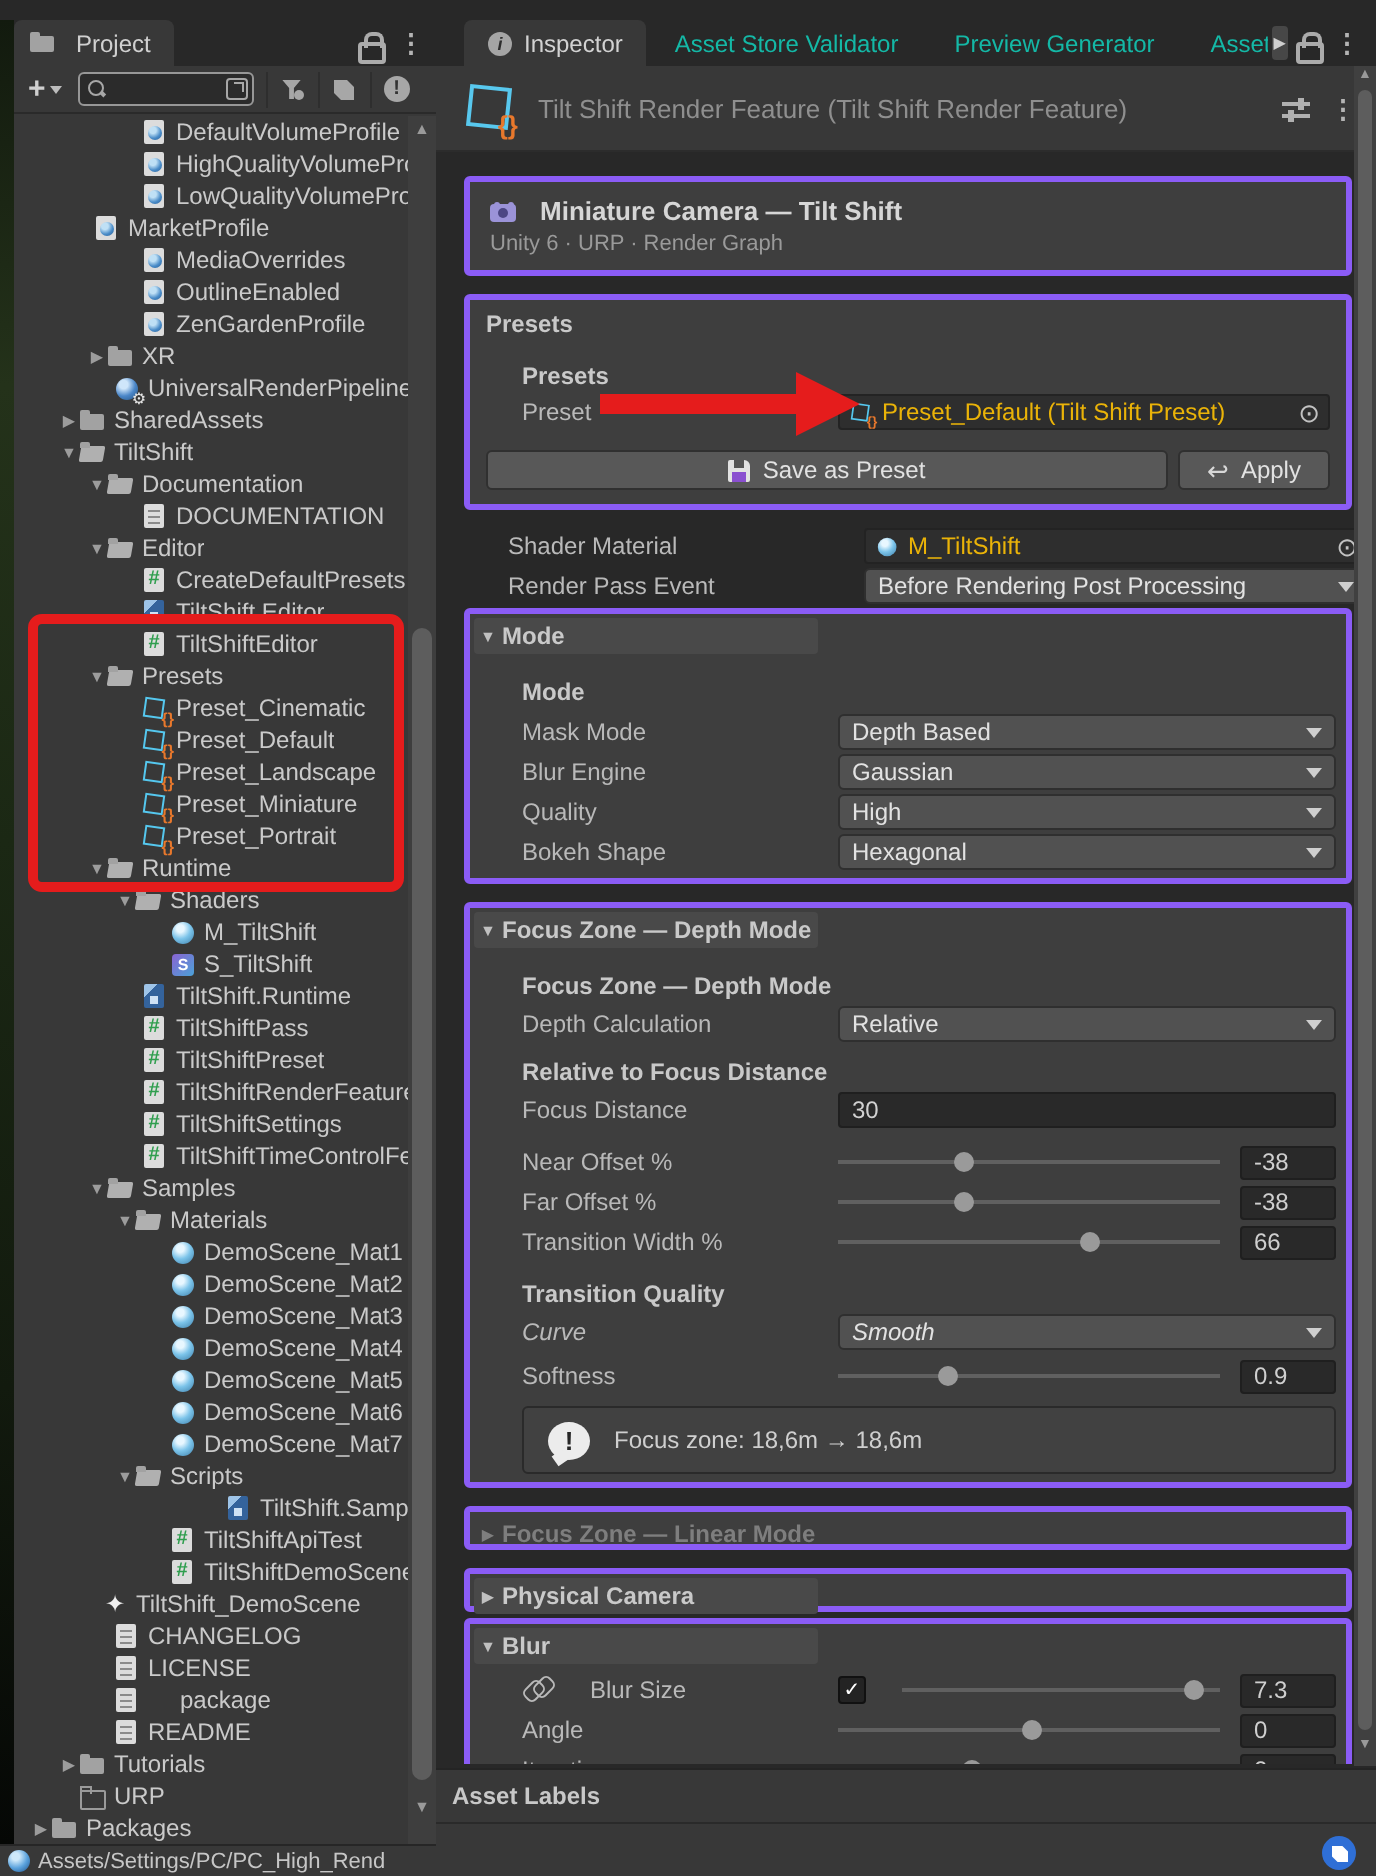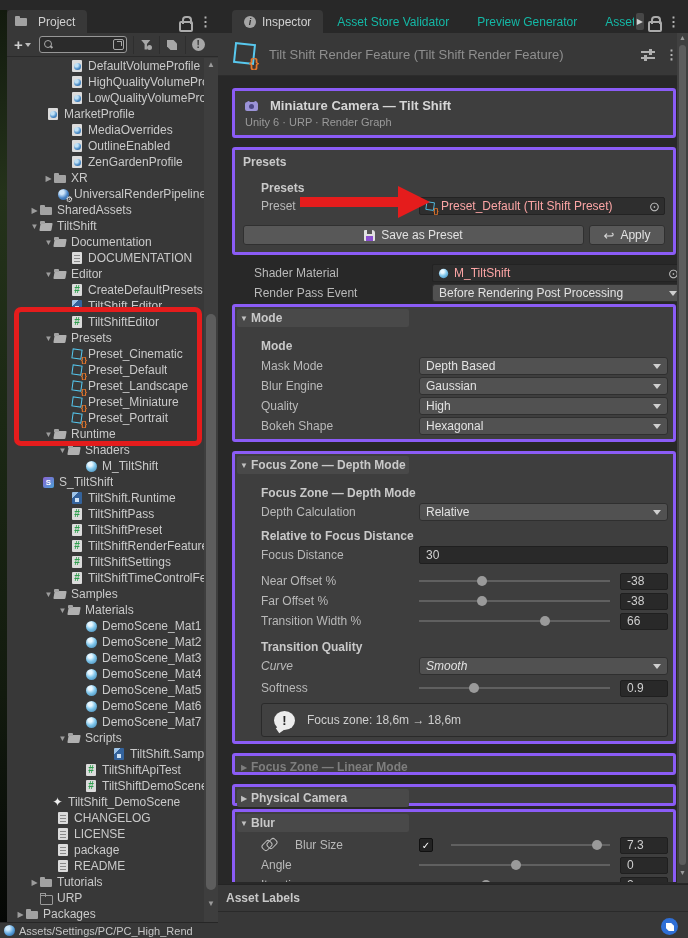--- a/index.html
+++ b/index.html
@@ -108,21 +108,21 @@
   .row { display:flex; align-items:center; height:18px; margin:2px 0; }
   .row .lbl { flex:none; color:#b9b9b9; }
   .box .row .lbl { width:158px; }
   .free-rows { margin-left:22px; width:430px; }
   .free-rows .row .lbl { width:178px; }
   .bold-lbl { font-weight:bold; color:#c9c9c9; height:14px; line-height:14px; }
 
   .dropdown { flex:1; height:18px; background:#515151; border:1px solid #2f2f2f; border-radius:3px; display:flex; align-items:center; padding:0 6px; color:#e2e2e2; }
   .dropdown .dd-caret { margin-left:auto; width:0; height:0; border-left:4px solid transparent; border-right:4px solid transparent; border-top:5px solid #cfcfcf; }
   .textfield { flex:1; height:18px; background:#292929; border:1px solid #1f1f1f; border-radius:2px; display:flex; align-items:center; padding:0 6px; color:#d2d2d2; }
-  .objfield { flex:1; height:18px; background:#2e2e2e; border:1px solid #232323; border-radius:2px; display:flex; align-items:center; padding:0 4px; color:#fca5a5; }
+  .objfield { flex:1; height:18px; background:#2e2e2e; border:1px solid #232323; border-radius:2px; display:flex; align-items:center; padding:0 4px; color:#eab308; }
   .objfield .ofic { margin-right:3px; transform:scale(.85); }
   .objfield .picker { margin-left:auto; color:#c2c2c2; }
   .objfield .picker::before { content:"⊙"; font-size:13px; }
 
   .slider { flex:1; position:relative; height:18px; margin-right:10px; }
   .slider .track { position:absolute; left:0; right:0; top:8px; height:2px; background:#606060; }
   .slider .thumb { position:absolute; top:4px; width:10px; height:10px; border-radius:50%; background:#9a9a9a; margin-left:-5px; }
   .val { flex:none; width:48px; height:17px; background:#292929; border:1px solid #1f1f1f; border-radius:2px; color:#cfcfcf; display:flex; align-items:center; padding-left:6px; }
 
   .fold { position:relative; height:18px; margin:2px 2px 0; display:flex; align-items:center; }
@@ -326,21 +326,21 @@
       <div class="trow" style="padding-left: 50px;">
     <span class="arrow">▼</span>
     <span class="ic ic-folder-open"></span>
     <span class="tlabel">Shaders</span>
   </div>
       <div class="trow" style="padding-left: 78px;">
 
     <span class="ic ic-material"></span>
     <span class="tlabel">M_TiltShift</span>
   </div>
-      <div class="trow" style="padding-left: 35px;">
+      <div class="trow" style="padding-left: 78px;">
 
     <span class="ic ic-shader"></span>
     <span class="tlabel">S_TiltShift</span>
   </div>
       <div class="trow" style="padding-left: 64px;">
 
     <span class="ic ic-asmdef"></span>
     <span class="tlabel">TiltShift.Runtime</span>
   </div>
       <div class="trow" style="padding-left: 64px;">
@@ -441,21 +441,21 @@
       <div class="trow" style="padding-left: 50px;">
 
     <span class="ic ic-doc"></span>
     <span class="tlabel">CHANGELOG</span>
   </div>
       <div class="trow" style="padding-left: 50px;">
 
     <span class="ic ic-doc"></span>
     <span class="tlabel">LICENSE</span>
   </div>
-      <div class="trow" style="padding-left: 50px;">
+      <div class="trow" style="padding-left: 50px; gap: 16px;">
 
     <span class="ic ic-doc"></span>
     <span class="tlabel">package</span>
   </div>
       <div class="trow" style="padding-left: 50px;">
 
     <span class="ic ic-doc"></span>
     <span class="tlabel">README</span>
   </div>
       <div class="trow" style="padding-left: 22px;">

